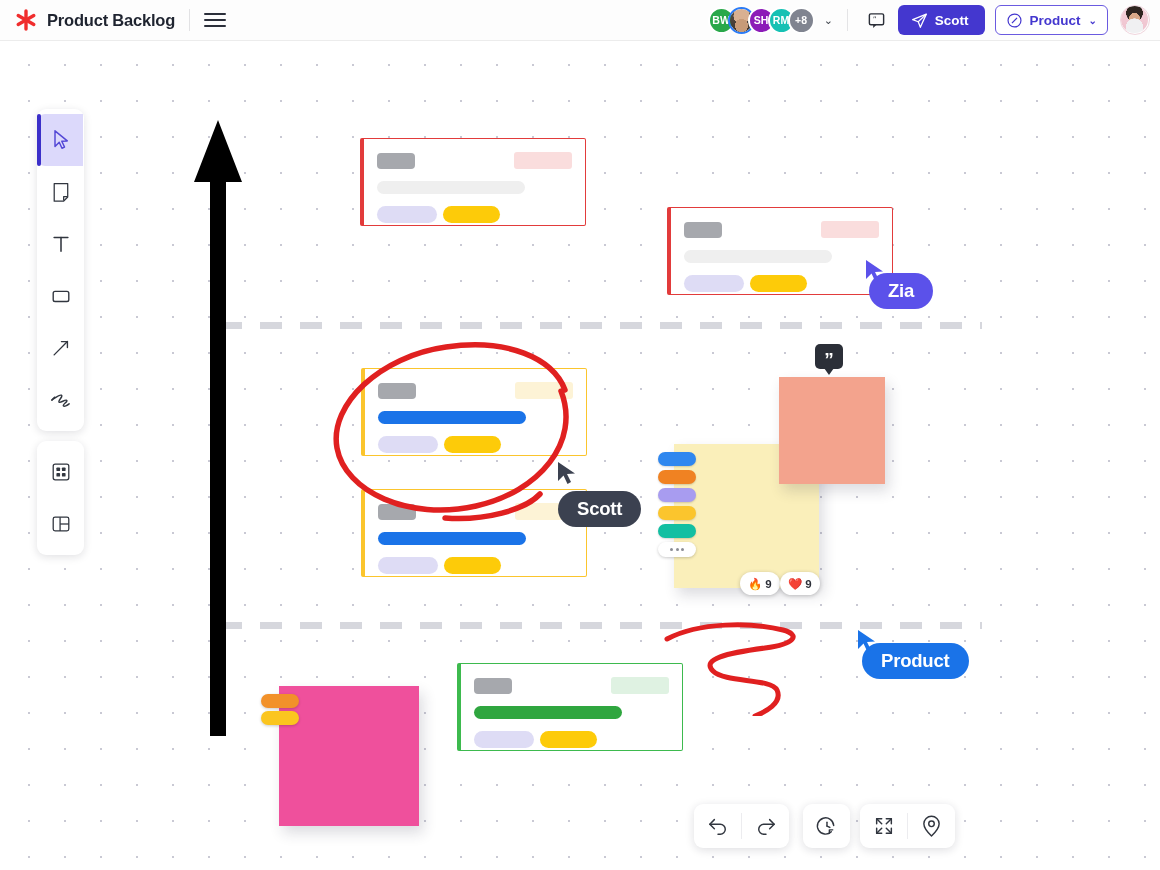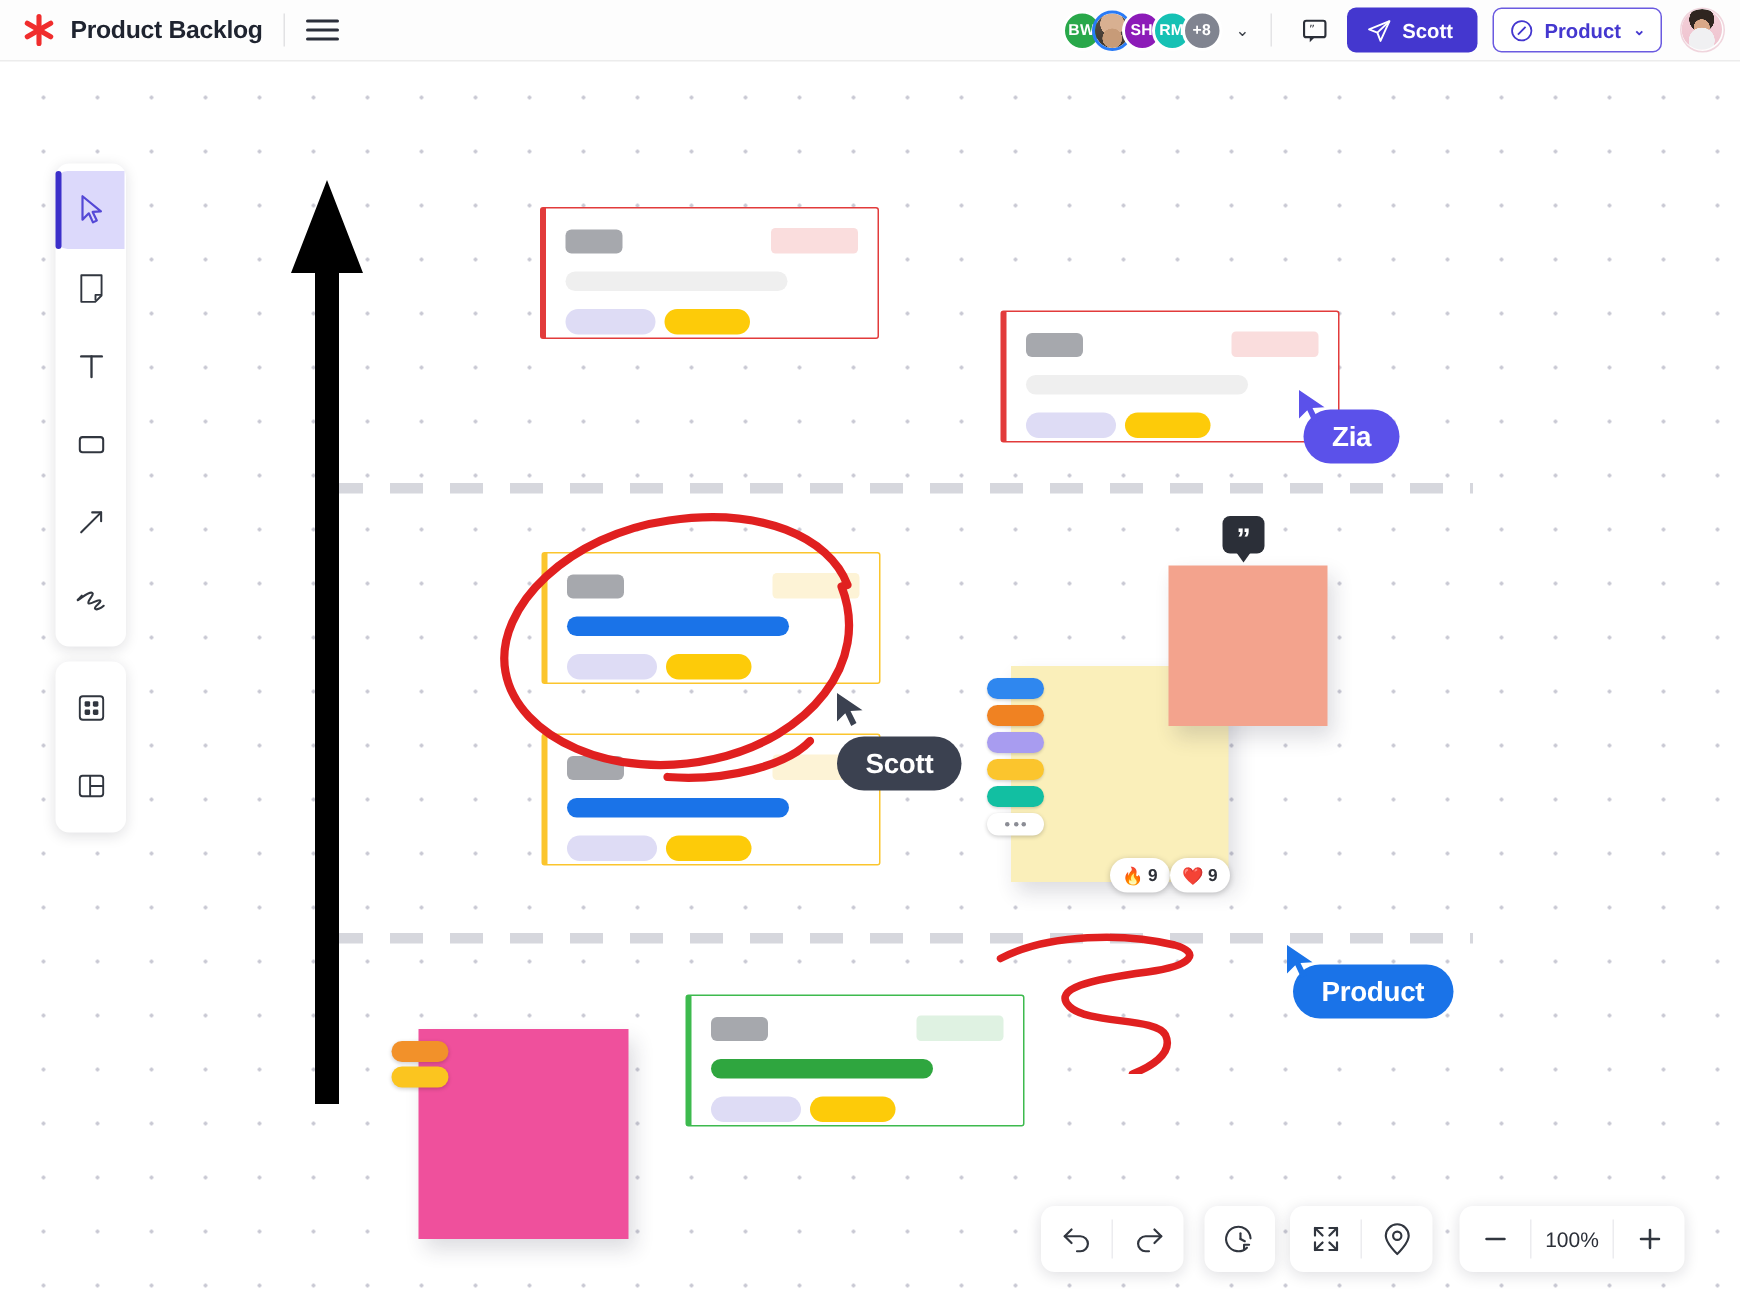--- a/index.html
+++ b/index.html
@@ -483,31 +483,15 @@
       </div>
       <div class="bsep"></div>
       <div class="bbtn">
         <svg width="21" height="23" viewBox="0 0 22 24" fill="none" stroke="#31363f" stroke-width="1.5" stroke-linejoin="round">
           <path d="M11 22 C11 22 19 14.4 19 9.2 A8 8 0 0 0 3 9.2 C3 14.4 11 22 11 22 Z"></path>
           <circle cx="11" cy="9.2" r="2.9"></circle>
         </svg>
       </div>
     </div>
 
-    <div class="btoolbar" style="left:973px;">
-      <div class="bbtn">
-        <svg width="20" height="20" viewBox="0 0 20 20" stroke="#31363f" stroke-width="1.7" stroke-linecap="round">
-            <path d="M4 10 H16"></path>
-          </svg>
-      </div>
-      <div class="bsep"></div>
-      <div class="zoomlbl">100%</div>
-      <div class="bsep"></div>
-      <div class="bbtn">
-        <svg width="20" height="20" viewBox="0 0 20 20" stroke="#31363f" stroke-width="1.7" stroke-linecap="round">
-            <path d="M4 10 H16"></path>
-            <path d="M10 4 V16"></path>
-          </svg>
-      </div>
-    </div>
 
   </div>
 </div>
 
 </body></html>

